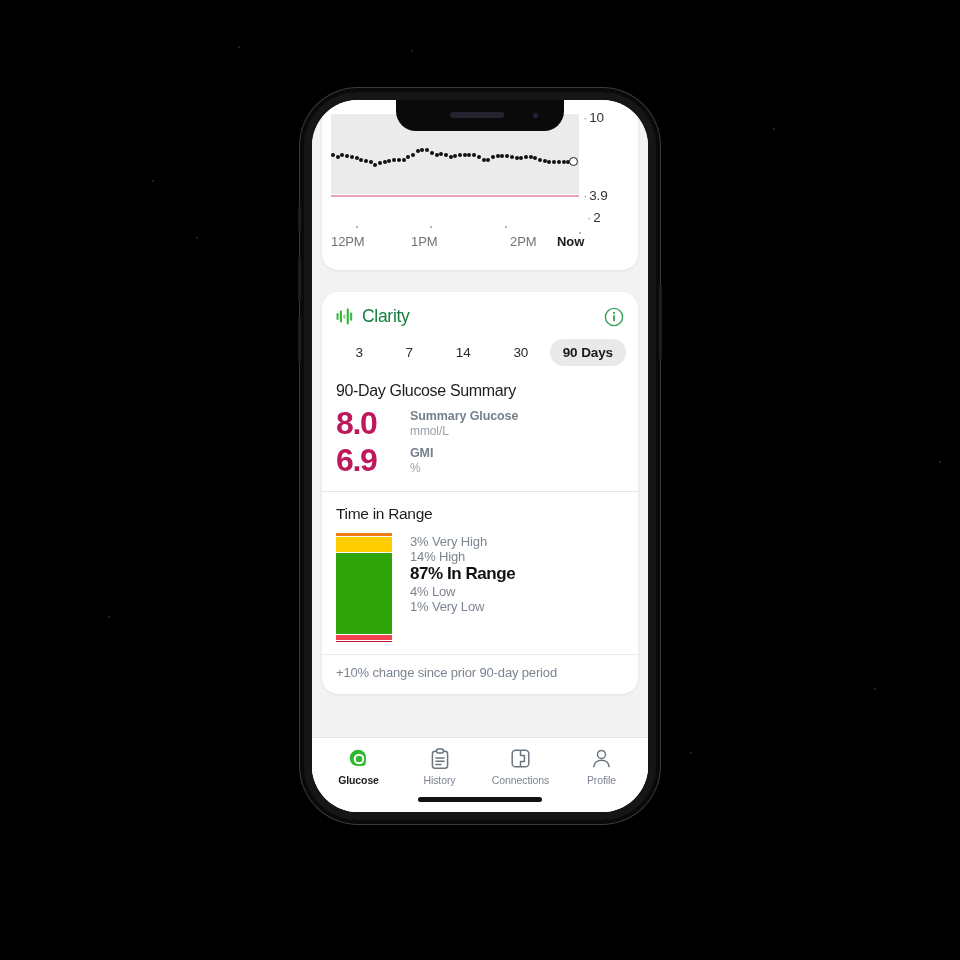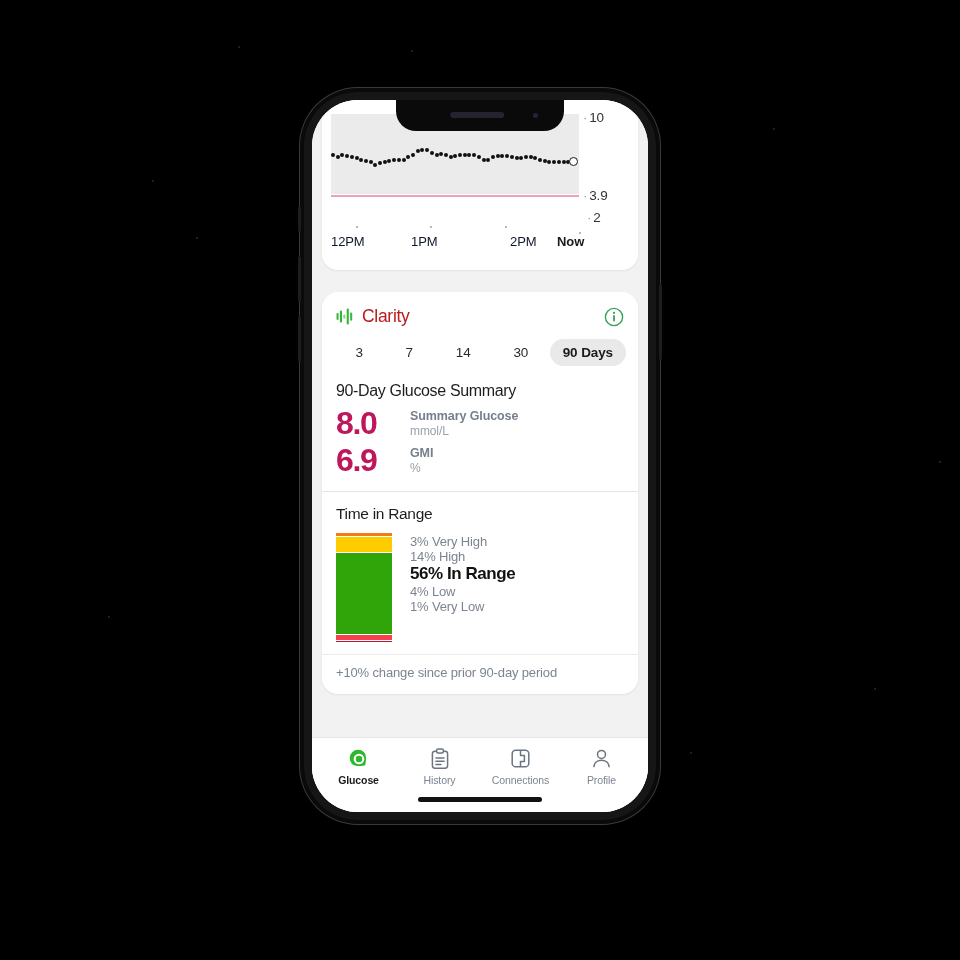--- a/index.html
+++ b/index.html
@@ -178,21 +178,21 @@
     letter-spacing: -0.2px;
     white-space: nowrap;
   }
   .ytick .dash {
     color: #999999;
     margin-right: 2px;
   }
   .xtick {
     position: absolute;
     font-size: 13px;
-    color: #0f172a;
+    color: #737373;
     letter-spacing: -0.1px;
     white-space: nowrap;
   }
   .xtick.now { color: #1a1a1a; font-weight: 600; }
   .xmark {
     position: absolute;
     width: 2px; height: 2px;
     border-radius: 50%;
     background: #9aa2ab;
   }
@@ -202,21 +202,21 @@
     margin-top: 22px;
   }
   #clarity-header {
     display: flex;
     align-items: center;
     padding: 14px 14px 0 14px;
   }
   #clarity-logo { margin-right: 9px; display:flex; }
   #clarity-title {
     font-size: 17.5px;
-    color: #b91c1c;
+    color: #15803d;
     letter-spacing: -0.3px;
     flex: 1 1 auto;
   }
   #info-icon { display: flex; }
 
   #segmented {
     display: flex;
     align-items: center;
     justify-content: space-between;
     padding: 12px 12px 0 12px;
@@ -537,21 +537,21 @@
                 <div id="tir-bar">
                     <div style="background: rgb(240, 125, 24); flex: 3 0 0px; border-bottom: 1.5px solid rgb(255, 255, 255);"></div>
                     <div style="background: rgb(255, 204, 0); flex: 14 0 0px; border-bottom: 1.5px solid rgb(255, 255, 255);"></div>
                     <div style="background: rgb(47, 165, 9); flex: 78 0 0px;"></div>
                     <div style="background: rgb(245, 65, 79); flex: 4 0 0px; border-top: 1.5px solid rgb(255, 255, 255);"></div>
                     <div style="background: rgb(192, 21, 43); flex: 1 0 0px; border-top: 1.5px solid rgb(255, 255, 255);"></div>
                   </div>
                 <div id="tir-legend">
                     <div class="legend-item">3% Very High</div>
                     <div class="legend-item">14% High</div>
-                    <div class="legend-item main">56% In Range</div>
+                    <div class="legend-item main">87% In Range</div>
                     <div class="legend-item">4% Low</div>
                     <div class="legend-item">1% Very Low</div>
                   </div>
               </div>
             </div>
 
             <div id="tir-change-wrap">
               <div id="tir-change">+10% change since prior 90-day period</div>
             </div>
 

